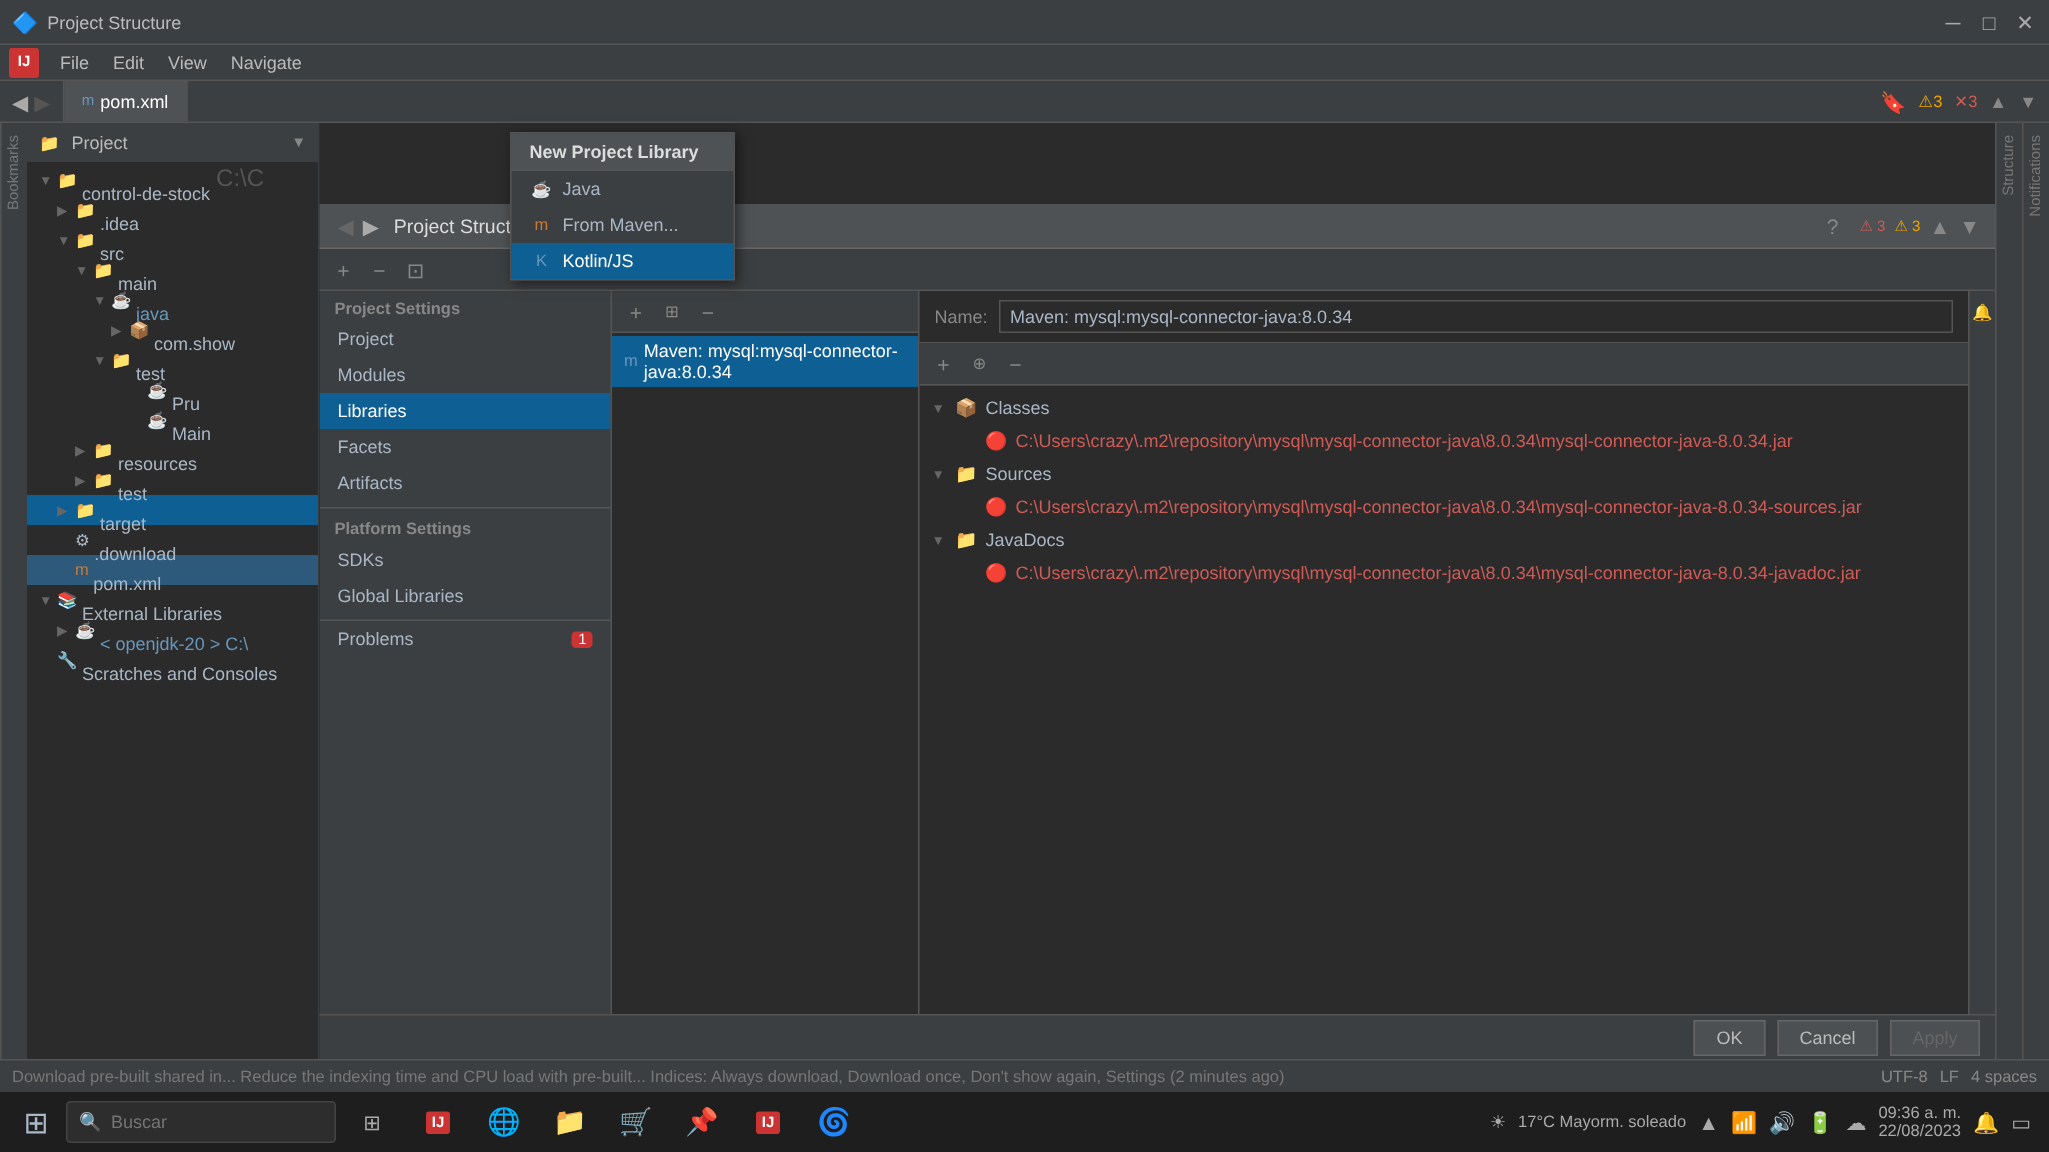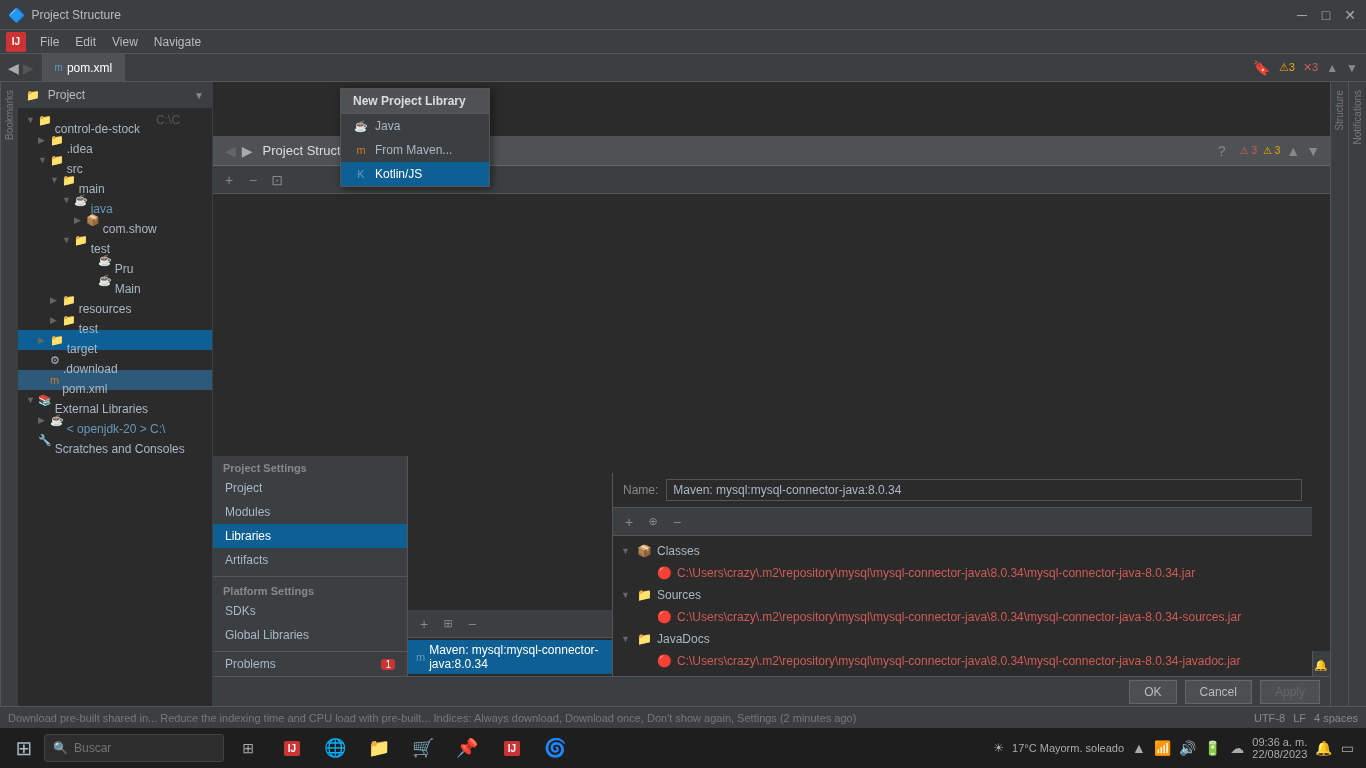--- a/index.html
+++ b/index.html
@@ -411,21 +411,20 @@
     .dialog-title {
       font-size: 13px;
       color: #ddd;
       flex: 1;
     }
 
     .dialog-body {
       display: flex;
       flex: 1;
       overflow: hidden;
-      align-items: flex-end;
     }
 
     .dialog-toolbar {
       display: flex;
       align-items: center;
       height: 28px;
       background: #3c3f41;
       padding: 0 6px;
       border-bottom: 1px solid #555;
       gap: 4px;
@@ -484,21 +483,21 @@
         <span class="panel-title">Project</span>
         <span style="font-size:10px; color:#888; cursor:pointer;">▼</span>
       </div>
       <div class="sidebar-content">
 
         <div class="tree-item">
           <span class="tree-indent" style="width:4px;"></span>
           <span class="tree-arrow">▼</span>
           <span class="tree-icon">📁</span>
           <span class="tree-label">control-de-stock</span>
-          <span style="color:#555; font-size:12px; margin-left:16px;">C:\C</span>
+          <span style="color:#555; font-size:16px; margin-left:4px;">C:\C</span>
         </div>
         <div class="tree-item">
           <span class="tree-indent" style="width:16px;"></span>
           <span class="tree-arrow">▶</span>
           <span class="tree-icon">📁</span>
           <span class="tree-label">.idea</span>
         </div>
         <div class="tree-item">
           <span class="tree-indent" style="width:16px;"></span>
           <span class="tree-arrow">▼</span>
@@ -616,20 +615,21 @@
           <span class="tb-btn">⊡</span>
         </div>
 
         <div class="dialog-body">
 
           <div class="ps-nav">
             <div style="padding:6px 10px 2px; font-size:11px; color:#888; font-weight:bold;">Project Settings</div>
             <div class="ps-nav-item">Project</div>
             <div class="ps-nav-item">Modules</div>
             <div class="ps-nav-item active">Libraries</div>
+            <div class="ps-nav-item">Facets</div>
             <div class="ps-nav-item">Artifacts</div>
             <div style="padding:8px 10px 2px; font-size:11px; color:#888; font-weight:bold; margin-top:4px; border-top:1px solid #555;">Platform Settings</div>
             <div class="ps-nav-item">SDKs</div>
             <div class="ps-nav-item">Global Libraries</div>
             <div class="ps-nav-item problems-item" style="margin-top:4px; border-top:1px solid #555;">
               <span>Problems</span>
               <span class="problems-badge">1</span>
             </div>
           </div>
 

